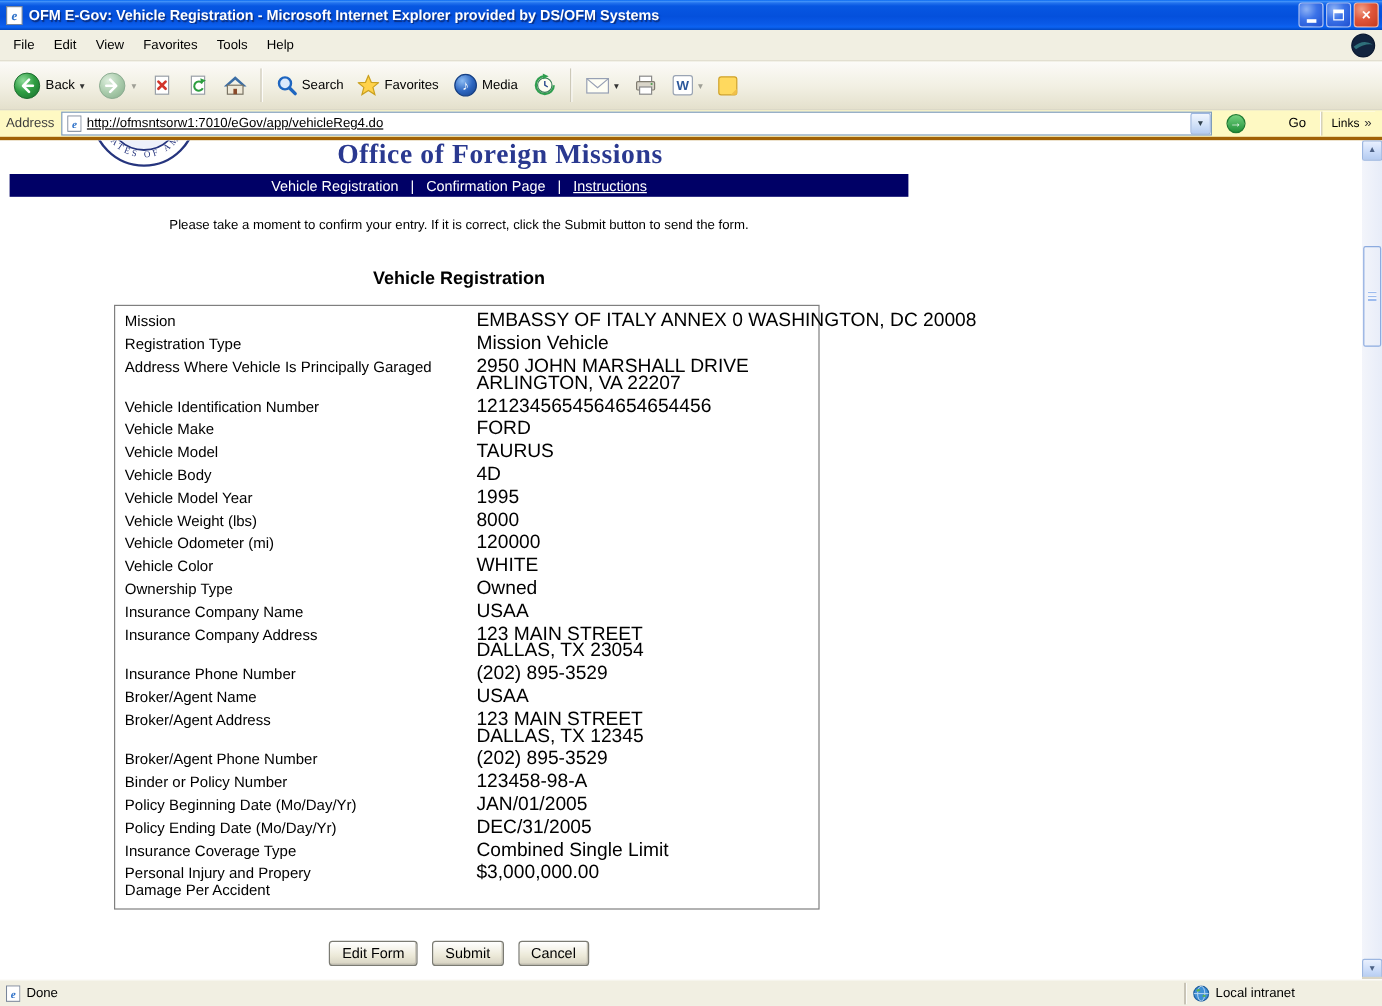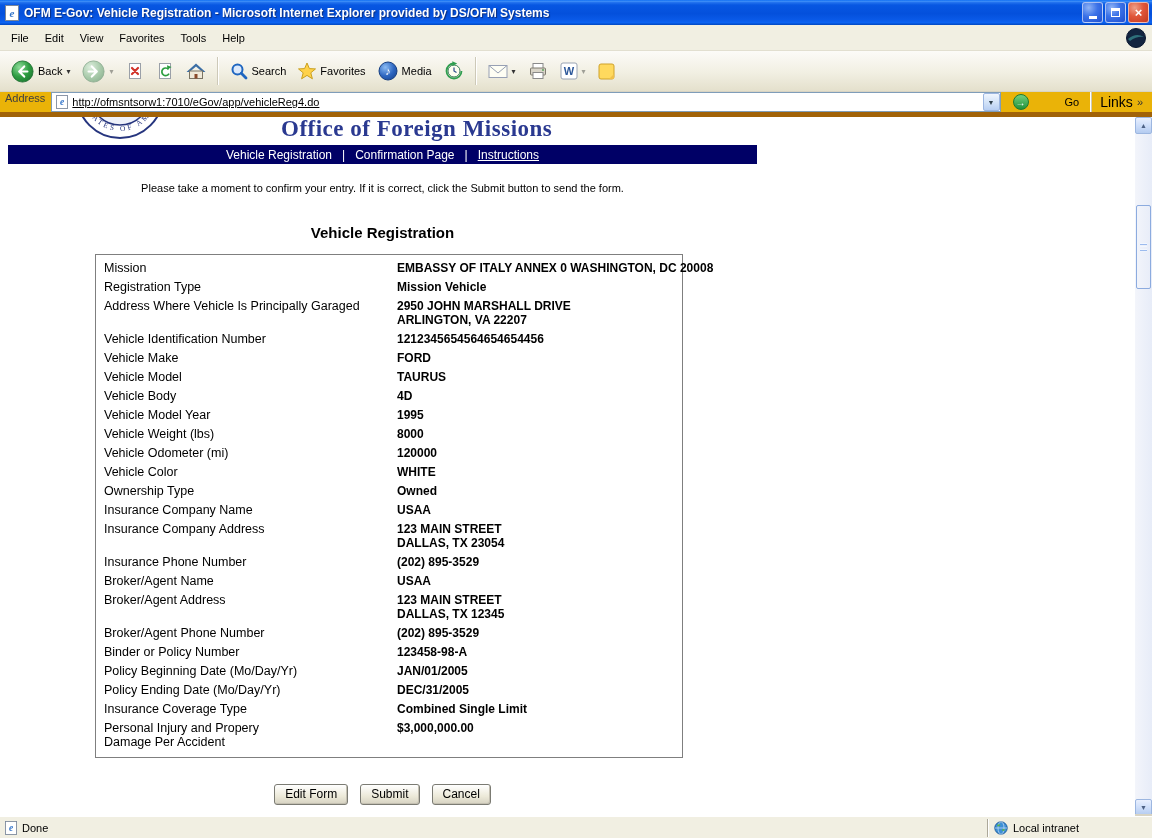--- a/index.html
+++ b/index.html
@@ -31,32 +31,32 @@
   
   .toolbar { height: 41px; flex: 0 0 41px; display: flex; align-items: center; padding: 0 6px; gap: 2px;
     background: linear-gradient(180deg,#fcfbf8 0%,#f1efe2 55%,#e4e0cc 100%); border-bottom: 1px solid #d8d4c4; }
   .tb-btn { display: flex; align-items: center; gap: 4px; padding: 3px 5px; border-radius: 3px; }
   .tb-label { font-size: 11px; color: #000; }
   .caret { font-size: 8px; color: #333; }
   .caret.disabled { color: #9f9f96; }
   .tb-sep { width: 2px; height: 28px; border-left: 1px solid #cdc9b8; border-right: 1px solid #fff; margin: 0 4px; }
 
   
-  .addressbar { height: 25px; flex: 0 0 25px; background: #eab308; display: flex; gap: 6px; padding: 0 5px; border-bottom: 5px solid #a16207; }
+  .addressbar { height: 25px; flex: 0 0 25px; background: #fef9c3; display: flex; align-items: center; gap: 6px; padding: 0 5px; border-bottom: 3px solid #a16207; }
   .addr-label { font-size: 11px; color: #3f3f3f; }
   .addr-box { flex: 1; height: 20px; background: #fff; border: 1px solid #7f9db9; display: flex; align-items: center; }
   .addr-favicon { width: 20px; display: flex; justify-content: center; align-items: center; }
   .addr-input { flex: 1; border: none; outline: none; font: 11px "Liberation Sans", sans-serif; height: 16px; color: #000; background: transparent; text-decoration: underline; }
   .addr-drop { width: 17px; height: 18px; display: flex; align-items: center; justify-content: center; font-size: 7px; color: #30404d;
     background: linear-gradient(180deg,#f0f6fe 0%,#cfe0f7 60%,#b7cef2 100%); border: 1px solid #9cb6e0; border-radius: 2px; margin-right: 0px; }
   .go-btn { display: flex; align-items: center; gap: 4px; padding: 1px 6px; }
   .go-icon { width: 16px; height: 16px; border-radius: 50%; background: linear-gradient(180deg,#72d07e 0%,#22913a 100%); border: 1px solid #1d7a32; color: #fff; font-size: 10px; font-weight: bold; display: flex; align-items: center; justify-content: center; }
   .go-label { font-size: 11px; padding-left: 32px; }
   .links-area { display: flex; align-items: center; gap: 4px; padding: 0 4px 0 8px; border-left: 1px solid #cdc9b8; box-shadow: -1px 0 0 #fff; height: 20px; }
-  .links-label { font-size: 14px; }
+  .links-label { font-size: 10px; }
   .links-chev { font-size: 11px; color: #333; }
 
   
   .main { flex: 1; display: flex; min-height: 0; }
   .content { flex: 1; background: #fff; overflow: hidden; position: relative; }
   .page { width: 757px; padding-left: 8px; }
 
   .page-header { display: flex; align-items: flex-end; height: 90px; margin-top: -67px; margin-left: 67px; gap: 116px; }
   .site-title { font-family: "Liberation Serif", serif; font-weight: bold; font-size: 23px; line-height: 1; color: #2a3990; letter-spacing: .5px; white-space: nowrap; }
 
@@ -65,21 +65,21 @@
   .nav-link { text-decoration: underline; cursor: pointer; }
   .nav-sep { margin: 0 10px; }
 
   .intro { margin-top: 18px; width: 749px; text-align: center; font-size: 11px; color: #000; }
   .form-title { margin-top: 30px; width: 749px; text-align: center; font-size: 15px; font-weight: bold; }
 
   .detail-wrap { margin-top: 13px; margin-left: 87px; width: 588px; border: 1px solid #7f7f7f; padding: 3px 0 6px; }
   .detail-table { border-collapse: collapse; width: 100%; table-layout: fixed; }
   .detail-table td { vertical-align: top; }
   .cell-label { width: 301px; padding: 3px 10px 2px 8px; font-size: 12.5px; line-height: 14px; white-space: pre-line; }
-  .cell-value { padding: 3px 4px 2px 0; font-size: 12px; line-height: 14px; font-weight: bold; white-space: pre; }
+  .cell-value { padding: 3px 4px 2px 0; font-size: 16px; line-height: 14px; font-weight: normal; white-space: pre; }
 
   .form-buttons { margin-top: 26px; width: 749px; text-align: center; }
   .form-btn { font: 12px "Liberation Sans", sans-serif; padding: 2px 10px 3px; margin: 0 6px;
     background: linear-gradient(180deg,#ffffff 0%,#ece9d8 60%,#d6d2c2 100%);
     border: 1px solid #7b7b73; border-radius: 3px; box-shadow: inset -1px -1px 0 #c4c0b2; cursor: default; }
 
   
   .scrollbar { width: 17px; flex: 0 0 17px; background: linear-gradient(90deg,#f3f5fb,#e7ecf8); display: flex; flex-direction: column; }
   .sb-btn { height: 17px; flex: 0 0 17px; display: flex; align-items: center; justify-content: center; font-size: 7px; color: #4d6185;
     background: linear-gradient(180deg,#e9f0fe 0%,#cbdcf9 55%,#b4cbf0 100%); border: 1px solid #9cb6e0; border-radius: 2px; }

